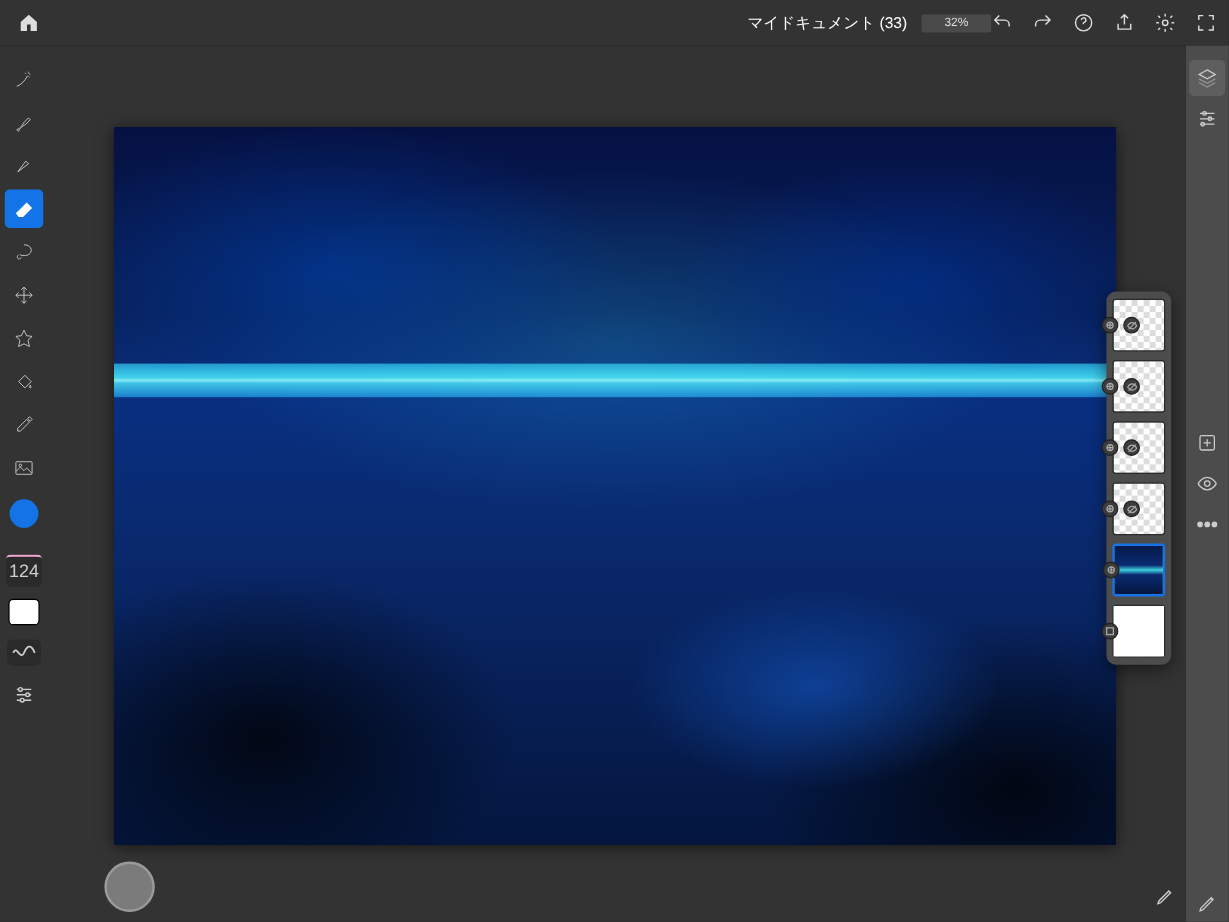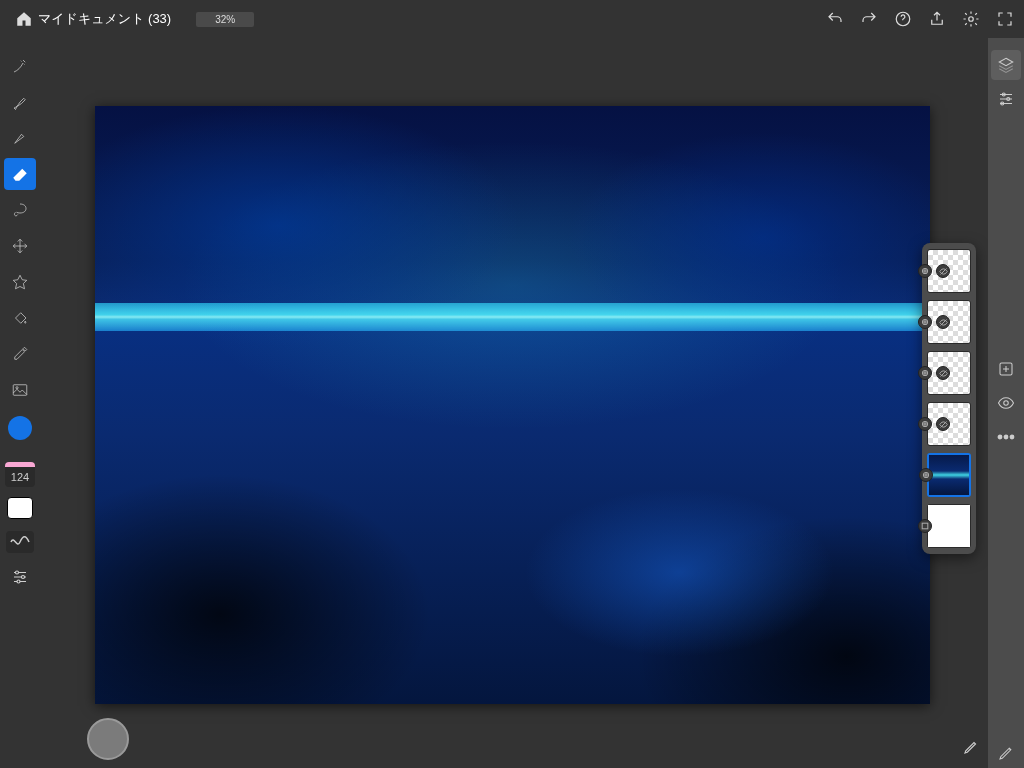--- a/index.html
+++ b/index.html
@@ -23,21 +23,21 @@
     color: var(--text-0);
   }
   
   .topbar {
     position: absolute; left: 0; top: 0; right: 0; height: 38px;
     background: var(--bg-1);
     display: flex; align-items: center;
     padding: 0 10px;
   }
   .topbar .home { width: 28px; text-align: center; }
-  .topbar .title-wrap { flex: 1; display: flex; justify-content: flex-start; align-items: center; gap: 25px; }
+  .topbar .title-wrap { flex: 1; display: flex; justify-content: flex-end; align-items: center; gap: 12px; }
   .topbar .doc-title { font-size: 13px; color: #fff; }
   .topbar .zoom-badge {
     background: #4a4a4a; padding: 2px 19px; border-radius: 2px;
     font-size: 10px; color: #ddd;
   }
   .topbar .top-actions { display: flex; gap: 16px; align-items: center; }
   .top-icn { width: 18px; height: 18px; display: flex; align-items: center; justify-content: center; color: #ddd; }
   .top-icn svg { stroke: #ddd; fill: none; stroke-width: 1.6; }
 
   
@@ -55,22 +55,22 @@
   .tool.selected { background: var(--accent); color: #fff; }
   .tool svg { stroke: currentColor; fill: currentColor; }
   .tool.stroke-only svg { fill: none; }
   .color-swatch {
     width: 24px; height: 24px; border-radius: 50%;
     margin-top: 6px;
   }
   .brush-size-box {
     width: 30px; margin-top: 6px; padding: 4px 0;
     background: #2a2a2a; border-radius: 4px;
-    text-align: center; font-size: 11px; color: #ccc;
-    border-top: 5px solid #f9a8d4;
+    text-align: center; font-size: 15px; color: #ccc;
+    border-top: 2px solid #f9a8d4;
   }
   .white-swatch {
     width: 26px; height: 22px; background: #fff; border-radius: 4px;
     margin-top: 6px; border: 1px solid #000;
   }
   .wave-box {
     width: 28px; height: 22px; margin-top: 8px; border-radius: 4px;
     background: #2a2a2a; display:flex; align-items:center; justify-content:center;
   }
   .sliders-box {

